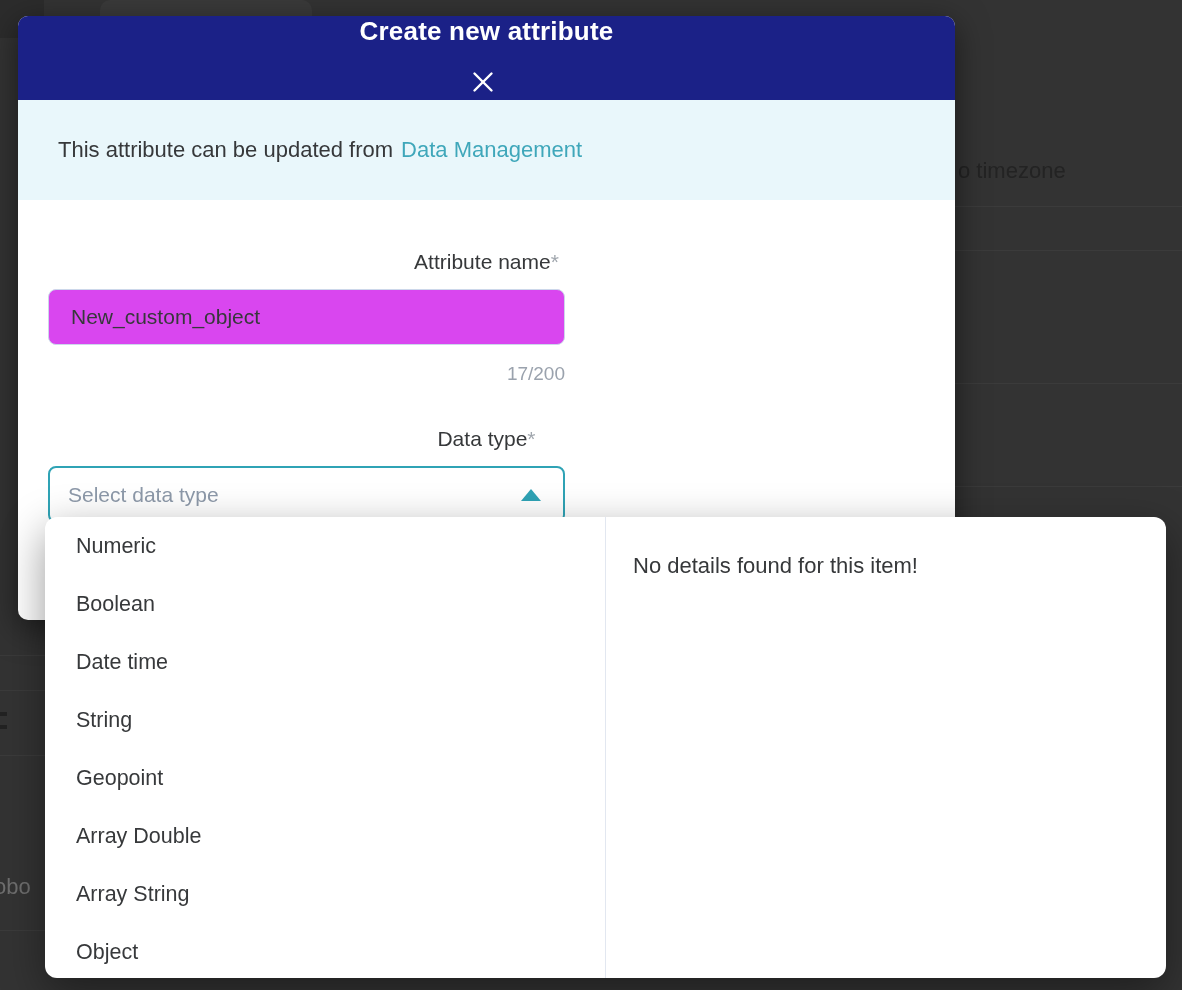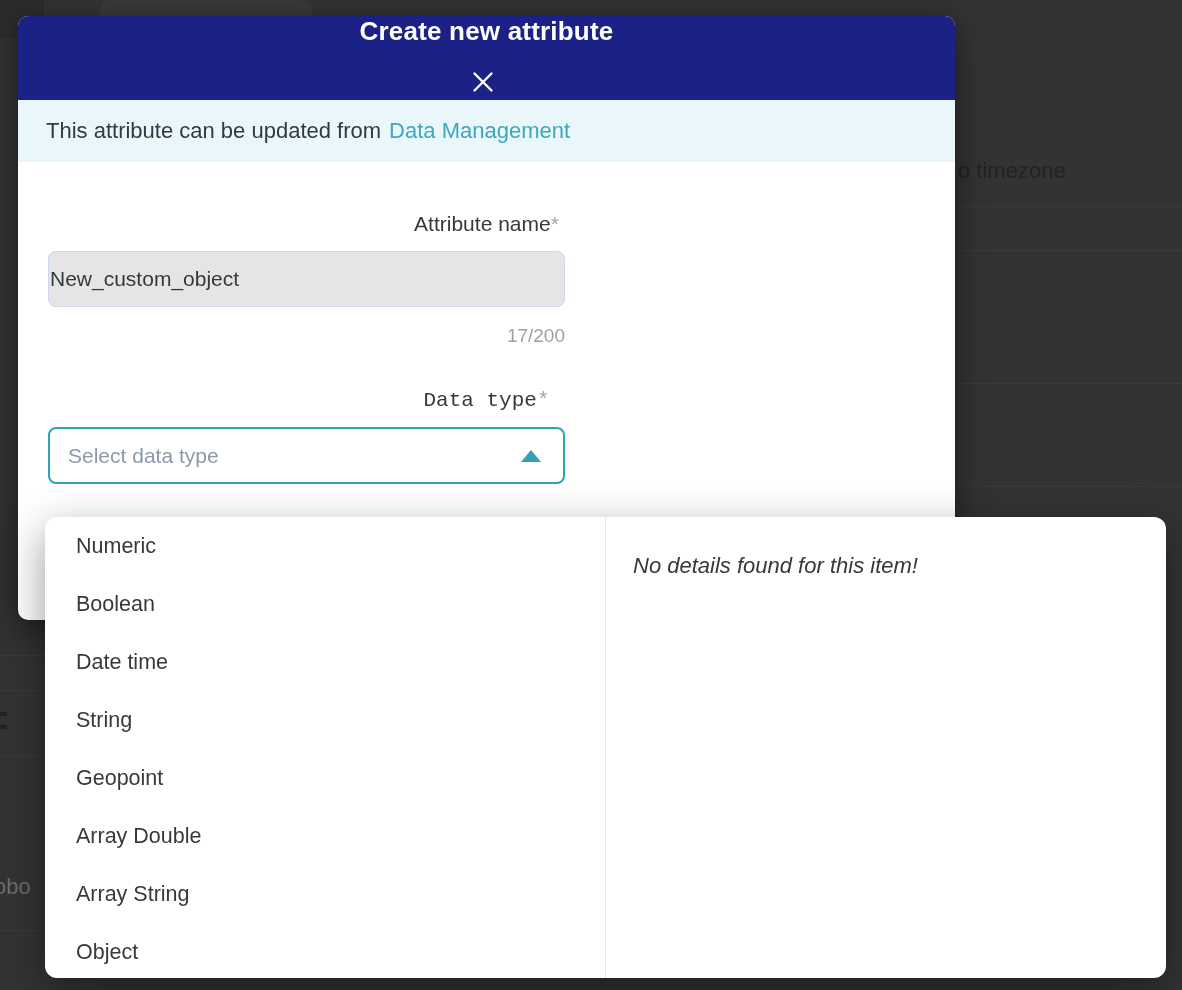--- a/index.html
+++ b/index.html
@@ -40,33 +40,33 @@
   .modal-header{
     height:84px;background:var(--header-blue);border-radius:10px 10px 0 0;
     display:flex;align-items:center;padding:0 30px;box-sizing:border-box;flex-direction:column;
   }
   .modal-title{color:#fff;font-size:26px;font-weight:600;letter-spacing:.2px;flex:1;}
   .close-btn{
     width:36px;height:36px;display:flex;align-items:center;justify-content:center;
     cursor:pointer;margin-right:8px;background:transparent;border:none;padding:0;
   }
   .banner{
-    height:62px;background:var(--banner-bg);
-    display:flex;align-items:center;padding:0 28px;font-size:22px;
+    height:100px;background:var(--banner-bg);
+    display:flex;align-items:center;padding:0 40px;font-size:22px;
   }
   .banner a{color:var(--link-teal);text-decoration:none;cursor:pointer;margin-left:8px;text-align:center;}
   .modal-body{padding:0 30px;}
   .field-label{font-size:21px;margin-top:50px;text-align:center;}
   .field-label .req{color:#a0a6ad;}
-  .field-label.second{margin-top:42px;font-family:Liberation Mono, monospace;}
+  .field-label.second{margin-top:42px;}
   .text-input{
     margin-top:15px;width:517px;height:56px;box-sizing:border-box;
     border:1px solid var(--input-border);border-radius:8px;
-    font-size:21px;color:var(--text-dark);padding:0 1px;outline:none;
-    font-family:inherit;display:block;background:#e5e5e5;
+    font-size:21px;color:var(--text-dark);padding:0 22px;outline:none;
+    font-family:inherit;display:block;background:#d946ef;
   }
   .char-counter{width:517px;text-align:right;margin-top:18px;font-size:19px;color:var(--text-muted);}
   .select-box{
     margin-top:15px;width:517px;height:57px;box-sizing:border-box;
     border:2px solid var(--select-teal);border-radius:8px;
     display:flex;align-items:center;padding:0 18px;cursor:pointer;background:#fff;
   }
   .select-placeholder{flex:1;font-size:21px;color:var(--placeholder);}
   .caret-up{
     width:0;height:0;border-left:10px solid transparent;border-right:10px solid transparent;
@@ -77,21 +77,21 @@
   .dropdown-panel{
     position:absolute;left:45px;top:517px;width:1121px;height:461px;
     background:#fff;border-radius:12px;z-index:3;display:flex;
     box-shadow:0 14px 44px rgba(0,0,0,.4);overflow:hidden;
   }
   .option-list{width:561px;box-sizing:border-box;border-right:1px solid var(--divider);padding-top:0;}
   .option-item{
     height:58px;display:flex;align-items:center;padding-left:31px;
     font-size:21.5px;color:#37393b;cursor:pointer;
   }
-  .details-pane{flex:1;padding:36px 30px 0 27px;box-sizing:border-box;font-style:italic;}
+  .details-pane{flex:1;padding:36px 30px 0 27px;box-sizing:border-box;}
   .no-details{font-size:22px;color:var(--text-dark);}
 </style>
 </head>
 <body>
 
 <div class="bg-card-corner"></div>
 <div class="bg-card-top"></div>
 <div class="bg-hint bg-text-timezone">o timezone</div>
 <div class="bg-hint bg-text-obo">obo</div>
 <div class="bg-line" style="left:955px;top:206px;width:227px;"></div>

